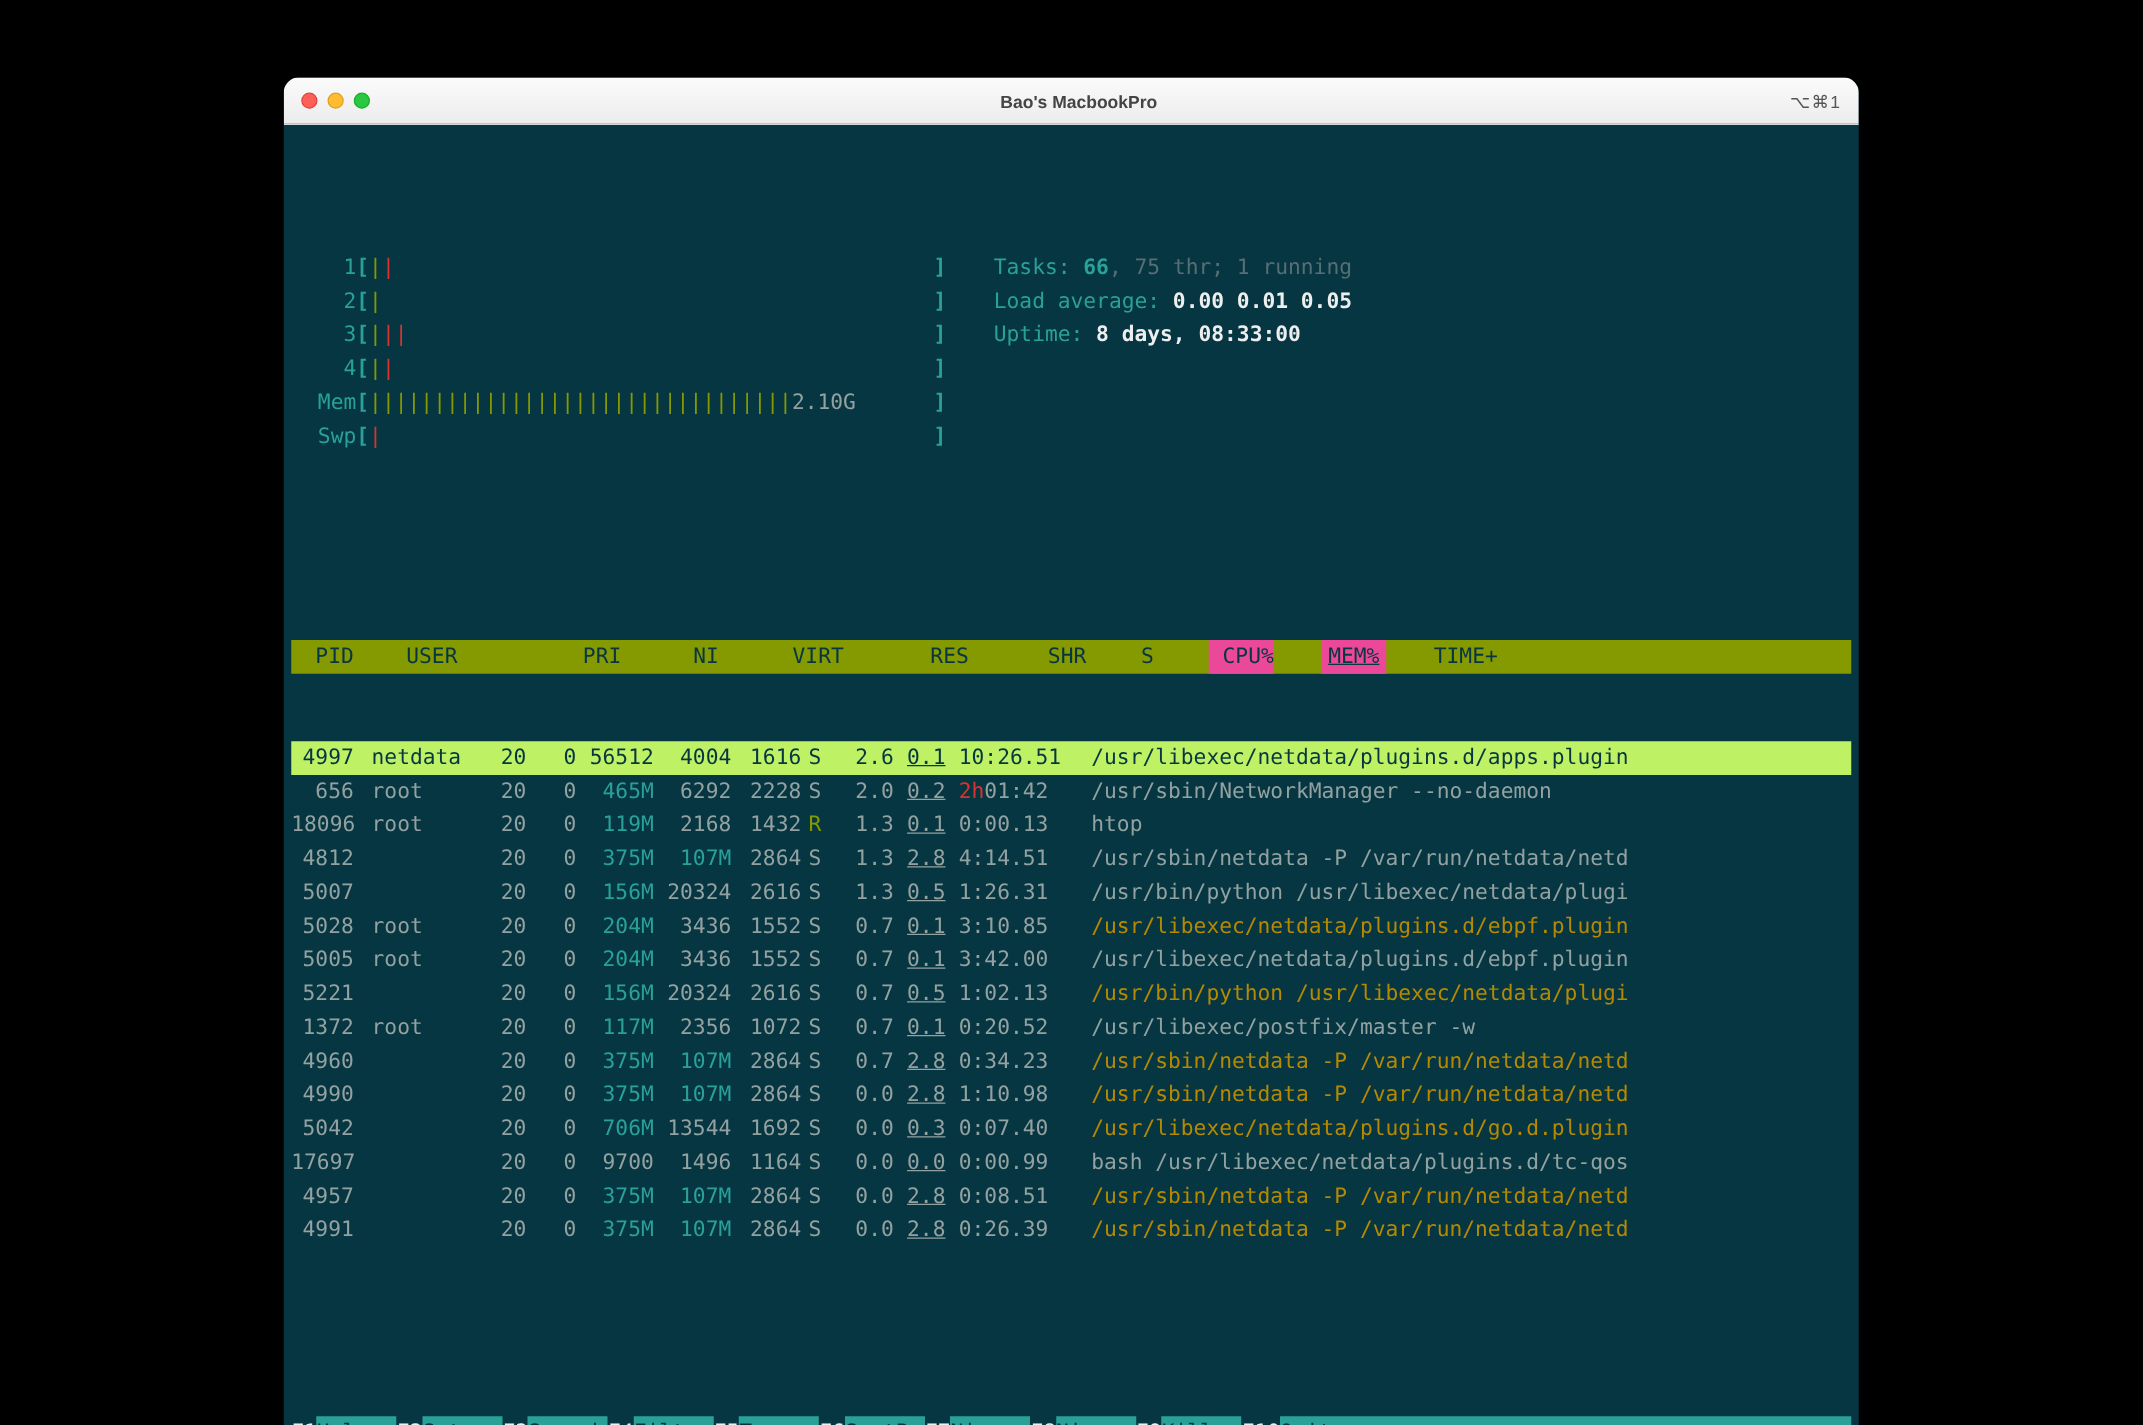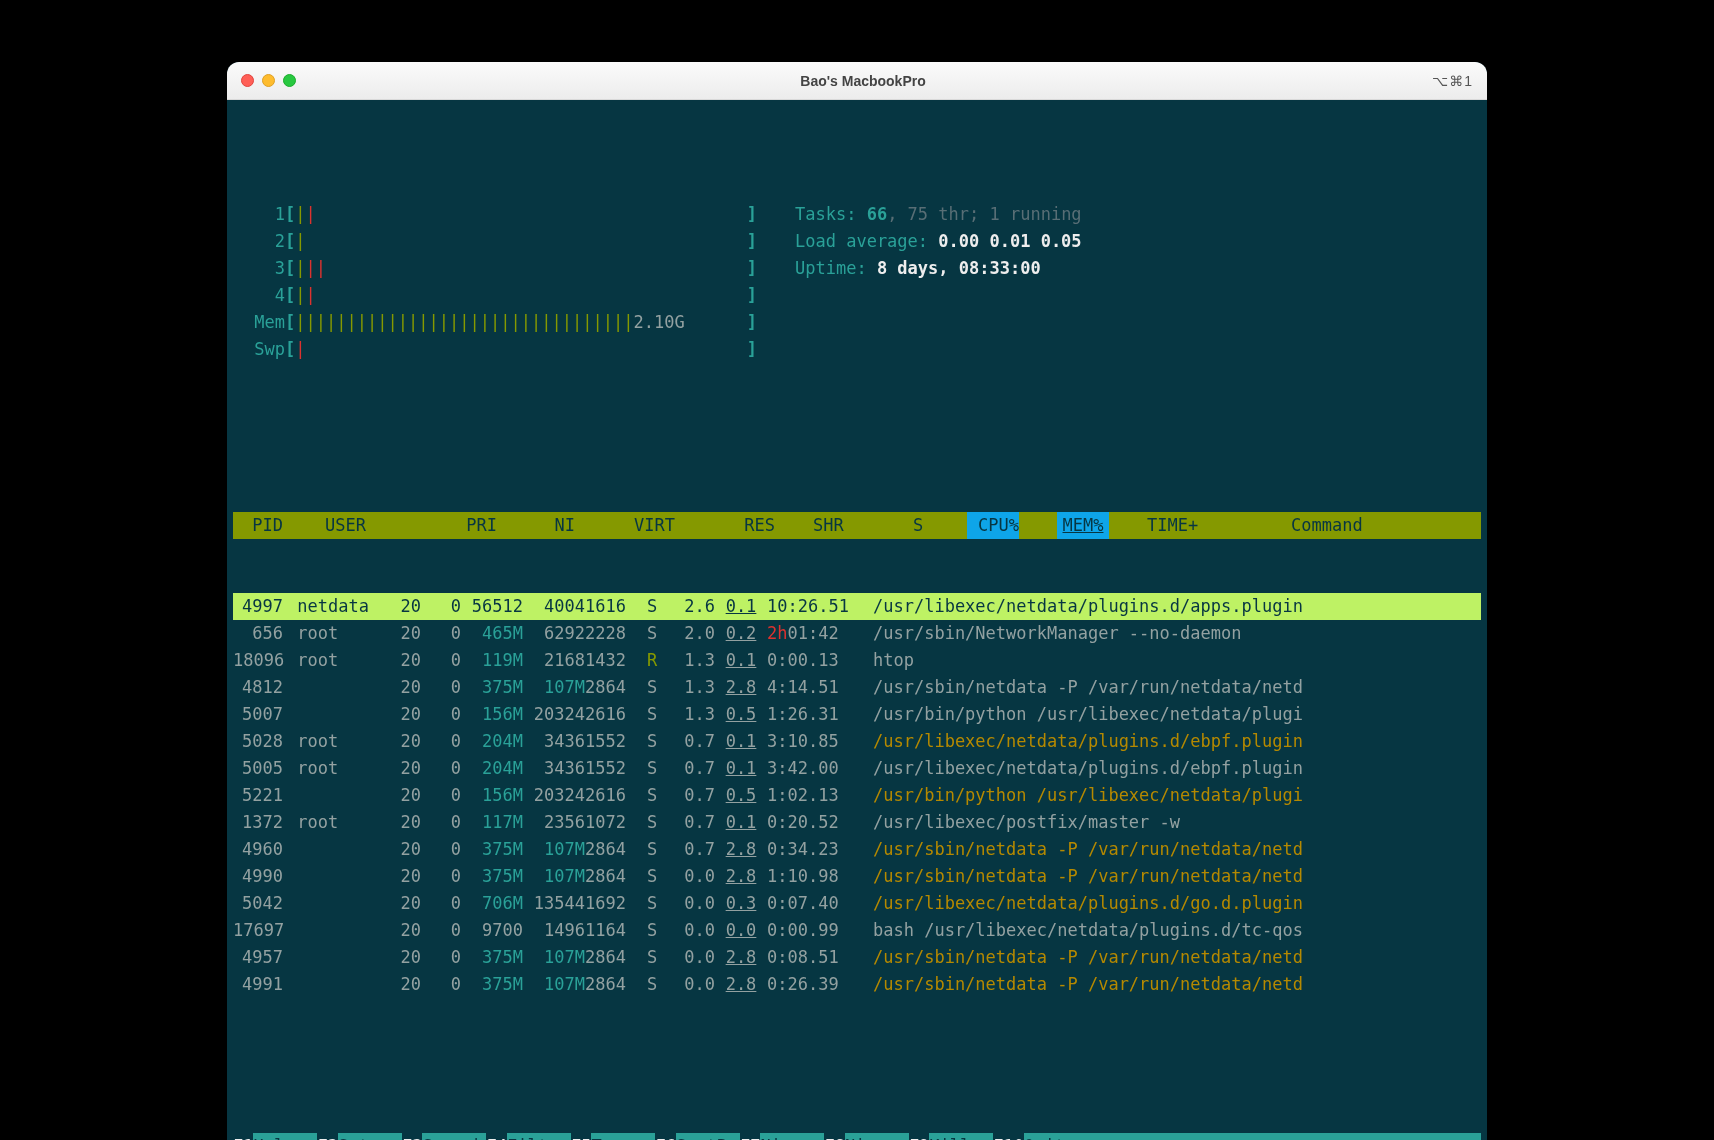--- a/index.html
+++ b/index.html
@@ -79,27 +79,27 @@
     color:#073642;
     display:flex;
   }
   .prow { display:flex; }
   .c-pid  { width: 54px; text-align:right; padding-right:4px;}
   .c-user { width: 86px; }
   .c-pri  { width: 48px; text-align:right;}
   .c-ni   { width: 40px; text-align:right;}
   .c-virt { width: 62px; text-align:right;}
   .c-res  { width: 62px; text-align:right;}
-  .c-shr  { width: 56px; }
+  .c-shr  { width: 56px; text-align:right;}
   .c-s    { width: 22px; text-align:center;}
   .c-cpu  { width: 52px; text-align:right;}
   .c-mem  { width: 52px; text-align:center;text-decoration:underline;}
   .c-time { width: 98px; text-align:left;}
   .c-cmd  { flex:1; padding-left:8px; overflow:hidden;}
-  .hdr-row .c-cpu, .hdr-row .c-mem { color:#073642; background:#0ea5e9; }
+  .hdr-row .c-cpu, .hdr-row .c-mem { color:#073642; background:#ec4899; }
   .hdr-row span, .sel-row span { color: inherit !important; }
 
   .fkeys {
     display:flex;
     font-size:17px;
     line-height:27px;
   }
   .fk-key { color:#eee; }
   .fk-lab { background:#2aa198; color:#073642; width:64px; }
   .fk-lab.wide { flex:1; }
@@ -128,20 +128,19 @@
         <span class="c-user">USER</span>
         <span class="c-pri">PRI</span>
         <span class="c-ni">NI</span>
         <span class="c-virt">VIRT</span>
         <span class="c-res">RES</span>
         <span class="c-shr">SHR</span>
         <span class="c-s">S</span>
         <span class="c-cpu">CPU%</span>
         <span class="c-mem">MEM%</span>
         <span class="c-time">TIME+</span>
-        <span class="c-cmd">Command</span>
       </div>
       <div id="proc-rows"><div class="sel-row"><span class="c-pid dim">4997</span><span class="c-user dim"> netdata</span><span class="c-pri dim">20</span><span class="c-ni dim">0</span><span class="c-virt dim">56512</span><span class="c-res dim">4004</span><span class="c-shr dim">1616</span><span class="c-s dim">S</span><span class="c-cpu dim">2.6</span><span class="c-mem dim">0.1</span><span class="c-time dim">10:26.51</span><span class="c-cmd dim">/usr/libexec/netdata/plugins.d/apps.plugin</span></div><div class="prow"><span class="c-pid dim">656</span><span class="c-user dim"> root</span><span class="c-pri dim">20</span><span class="c-ni dim">0</span><span class="c-virt cyan">465M</span><span class="c-res dim">6292</span><span class="c-shr dim">2228</span><span class="c-s dim">S</span><span class="c-cpu dim">2.0</span><span class="c-mem dim">0.2</span><span class="c-time dim"><span class="red">2h</span>01:42</span><span class="c-cmd dim">/usr/sbin/NetworkManager --no-daemon</span></div><div class="prow"><span class="c-pid dim">18096</span><span class="c-user dim"> root</span><span class="c-pri dim">20</span><span class="c-ni dim">0</span><span class="c-virt cyan">119M</span><span class="c-res dim">2168</span><span class="c-shr dim">1432</span><span class="c-s green">R</span><span class="c-cpu dim">1.3</span><span class="c-mem dim">0.1</span><span class="c-time dim">0:00.13</span><span class="c-cmd dim">htop</span></div><div class="prow"><span class="c-pid dim">4812</span><span class="c-user dim"> </span><span class="c-pri dim">20</span><span class="c-ni dim">0</span><span class="c-virt cyan">375M</span><span class="c-res cyan">107M</span><span class="c-shr dim">2864</span><span class="c-s dim">S</span><span class="c-cpu dim">1.3</span><span class="c-mem dim">2.8</span><span class="c-time dim">4:14.51</span><span class="c-cmd dim">/usr/sbin/netdata -P /var/run/netdata/netd</span></div><div class="prow"><span class="c-pid dim">5007</span><span class="c-user dim"> </span><span class="c-pri dim">20</span><span class="c-ni dim">0</span><span class="c-virt cyan">156M</span><span class="c-res dim">20324</span><span class="c-shr dim">2616</span><span class="c-s dim">S</span><span class="c-cpu dim">1.3</span><span class="c-mem dim">0.5</span><span class="c-time dim">1:26.31</span><span class="c-cmd dim">/usr/bin/python /usr/libexec/netdata/plugi</span></div><div class="prow"><span class="c-pid dim">5028</span><span class="c-user dim"> root</span><span class="c-pri dim">20</span><span class="c-ni dim">0</span><span class="c-virt cyan">204M</span><span class="c-res dim">3436</span><span class="c-shr dim">1552</span><span class="c-s dim">S</span><span class="c-cpu dim">0.7</span><span class="c-mem dim">0.1</span><span class="c-time dim">3:10.85</span><span class="c-cmd yellow">/usr/libexec/netdata/plugins.d/ebpf.plugin</span></div><div class="prow"><span class="c-pid dim">5005</span><span class="c-user dim"> root</span><span class="c-pri dim">20</span><span class="c-ni dim">0</span><span class="c-virt cyan">204M</span><span class="c-res dim">3436</span><span class="c-shr dim">1552</span><span class="c-s dim">S</span><span class="c-cpu dim">0.7</span><span class="c-mem dim">0.1</span><span class="c-time dim">3:42.00</span><span class="c-cmd dim">/usr/libexec/netdata/plugins.d/ebpf.plugin</span></div><div class="prow"><span class="c-pid dim">5221</span><span class="c-user dim"> </span><span class="c-pri dim">20</span><span class="c-ni dim">0</span><span class="c-virt cyan">156M</span><span class="c-res dim">20324</span><span class="c-shr dim">2616</span><span class="c-s dim">S</span><span class="c-cpu dim">0.7</span><span class="c-mem dim">0.5</span><span class="c-time dim">1:02.13</span><span class="c-cmd yellow">/usr/bin/python /usr/libexec/netdata/plugi</span></div><div class="prow"><span class="c-pid dim">1372</span><span class="c-user dim"> root</span><span class="c-pri dim">20</span><span class="c-ni dim">0</span><span class="c-virt cyan">117M</span><span class="c-res dim">2356</span><span class="c-shr dim">1072</span><span class="c-s dim">S</span><span class="c-cpu dim">0.7</span><span class="c-mem dim">0.1</span><span class="c-time dim">0:20.52</span><span class="c-cmd dim">/usr/libexec/postfix/master -w</span></div><div class="prow"><span class="c-pid dim">4960</span><span class="c-user dim"> </span><span class="c-pri dim">20</span><span class="c-ni dim">0</span><span class="c-virt cyan">375M</span><span class="c-res cyan">107M</span><span class="c-shr dim">2864</span><span class="c-s dim">S</span><span class="c-cpu dim">0.7</span><span class="c-mem dim">2.8</span><span class="c-time dim">0:34.23</span><span class="c-cmd yellow">/usr/sbin/netdata -P /var/run/netdata/netd</span></div><div class="prow"><span class="c-pid dim">4990</span><span class="c-user dim"> </span><span class="c-pri dim">20</span><span class="c-ni dim">0</span><span class="c-virt cyan">375M</span><span class="c-res cyan">107M</span><span class="c-shr dim">2864</span><span class="c-s dim">S</span><span class="c-cpu dim">0.0</span><span class="c-mem dim">2.8</span><span class="c-time dim">1:10.98</span><span class="c-cmd yellow">/usr/sbin/netdata -P /var/run/netdata/netd</span></div><div class="prow"><span class="c-pid dim">5042</span><span class="c-user dim"> </span><span class="c-pri dim">20</span><span class="c-ni dim">0</span><span class="c-virt cyan">706M</span><span class="c-res dim">13544</span><span class="c-shr dim">1692</span><span class="c-s dim">S</span><span class="c-cpu dim">0.0</span><span class="c-mem dim">0.3</span><span class="c-time dim">0:07.40</span><span class="c-cmd yellow">/usr/libexec/netdata/plugins.d/go.d.plugin</span></div><div class="prow"><span class="c-pid dim">17697</span><span class="c-user dim"> </span><span class="c-pri dim">20</span><span class="c-ni dim">0</span><span class="c-virt dim">9700</span><span class="c-res dim">1496</span><span class="c-shr dim">1164</span><span class="c-s dim">S</span><span class="c-cpu dim">0.0</span><span class="c-mem dim">0.0</span><span class="c-time dim">0:00.99</span><span class="c-cmd dim">bash /usr/libexec/netdata/plugins.d/tc-qos</span></div><div class="prow"><span class="c-pid dim">4957</span><span class="c-user dim"> </span><span class="c-pri dim">20</span><span class="c-ni dim">0</span><span class="c-virt cyan">375M</span><span class="c-res cyan">107M</span><span class="c-shr dim">2864</span><span class="c-s dim">S</span><span class="c-cpu dim">0.0</span><span class="c-mem dim">2.8</span><span class="c-time dim">0:08.51</span><span class="c-cmd yellow">/usr/sbin/netdata -P /var/run/netdata/netd</span></div><div class="prow"><span class="c-pid dim">4991</span><span class="c-user dim"> </span><span class="c-pri dim">20</span><span class="c-ni dim">0</span><span class="c-virt cyan">375M</span><span class="c-res cyan">107M</span><span class="c-shr dim">2864</span><span class="c-s dim">S</span><span class="c-cpu dim">0.0</span><span class="c-mem dim">2.8</span><span class="c-time dim">0:26.39</span><span class="c-cmd yellow">/usr/sbin/netdata -P /var/run/netdata/netd</span></div></div>
     </div>
 
     <div class="fkeys" id="fkeys"><span class="fk-key">F1</span><span class="fk-lab">Help  </span><span class="fk-key">F2</span><span class="fk-lab">Setup </span><span class="fk-key">F3</span><span class="fk-lab">Search</span><span class="fk-key">F4</span><span class="fk-lab">Filter</span><span class="fk-key">F5</span><span class="fk-lab">Tree  </span><span class="fk-key">F6</span><span class="fk-lab">SortBy</span><span class="fk-key">F7</span><span class="fk-lab">Nice -</span><span class="fk-key">F8</span><span class="fk-lab">Nice +</span><span class="fk-key">F9</span><span class="fk-lab">Kill  </span><span class="fk-key">F10</span><span class="fk-lab wide">Quit</span></div>
   </div>
 </div>
 
 </body></html>

